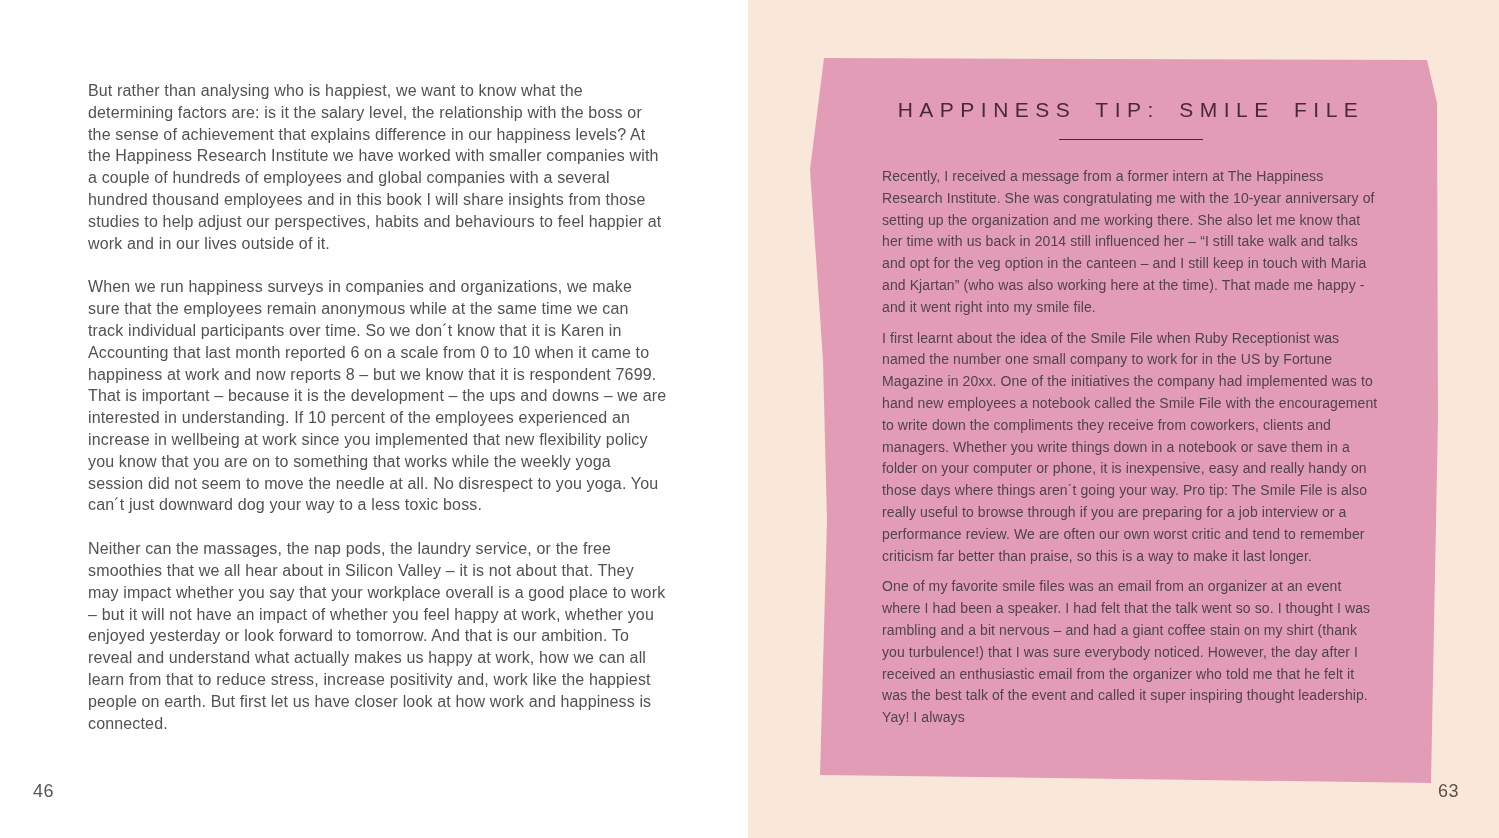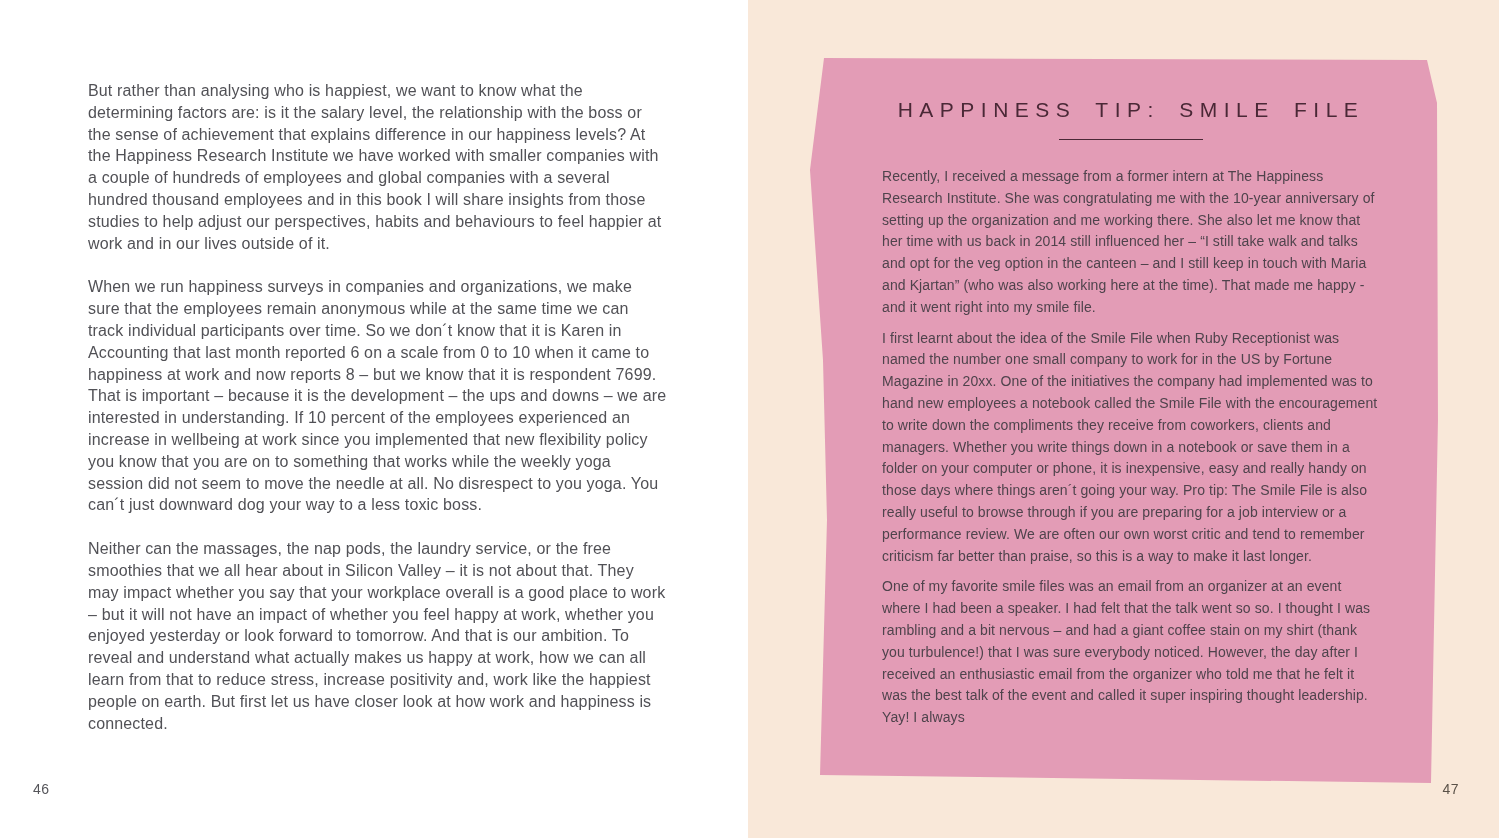--- a/index.html
+++ b/index.html
@@ -37,21 +37,21 @@
     color: var(--left-text, #515156);
     font-size: 16px;
     line-height: 21.8px;
     letter-spacing: 0.15px;
   }
   .body-text p {
     margin: 0 0 22px 0;
   }
   .page-number {
     position: absolute;
-    font-size: 14px;
+    font-size: 18px;
     letter-spacing: 0.5px;
   }
   .page-number-left {
     left: 33px;
     top: 781px;
     color: var(--page-number-left, #55555a);
   }
   .page-number-right {
     right: 40px;
     top: 781px;
@@ -128,16 +128,16 @@
       <div class="note-content">
         <h1 class="note-title">HAPPINESS TIP: SMILE FILE</h1>
         <div class="note-divider"></div>
         <div class="note-body">
           <p>Recently, I received a message from a former intern at The Happiness Research Institute. She was congratulating me with the 10-year anniversary of setting up the organization and me working there. She also let me know that her time with us back in 2014 still influenced her – “I still take walk and talks and opt for the veg option in the canteen – and I still keep in touch with Maria and Kjartan” (who was also working here at the time). That made me happy - and it went right into my smile file.</p>
           <p>I first learnt about the idea of the Smile File when Ruby Receptionist was named the number one small company to work for in the US by Fortune Magazine in 20xx. One of the initiatives the company had implemented was to hand new employees a notebook called the Smile File with the encouragement to write down the compliments they receive from coworkers, clients and managers. Whether you write things down in a notebook or save them in a folder on your computer or phone, it is inexpensive, easy and really handy on those days where things aren´t going your way. Pro tip: The Smile File is also really useful to browse through if you are preparing for a job interview or a performance review. We are often our own worst critic and tend to remember criticism far better than praise, so this is a way to make it last longer.</p>
           <p>One of my favorite smile files was an email from an organizer at an event where I had been a speaker. I had felt that the talk went so so. I thought  I was rambling and a bit nervous – and had a giant coffee stain on my shirt (thank you turbulence!) that I was sure everybody noticed. However, the day after I received an enthusiastic email from the organizer who told me that he felt it was the best talk of the event and called it super inspiring thought leadership. Yay! I always</p>
         </div>
       </div>
     </div>
-    <div class="page-number page-number-right">47</div>
+    <div class="page-number page-number-right">63</div>
   </div>
 
 </div>
 
 </body></html>

